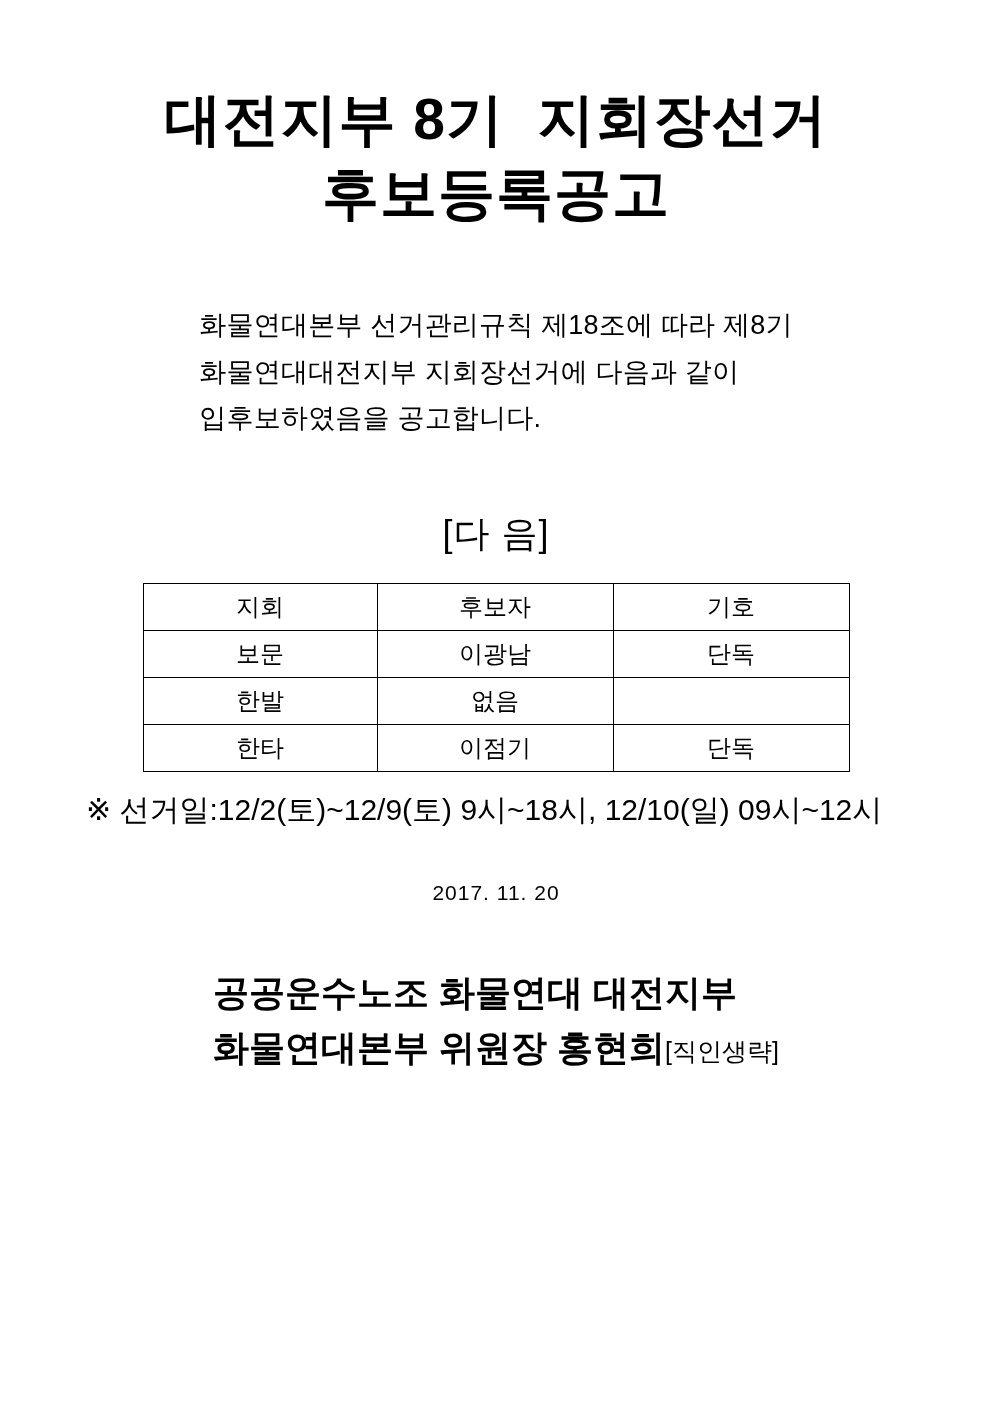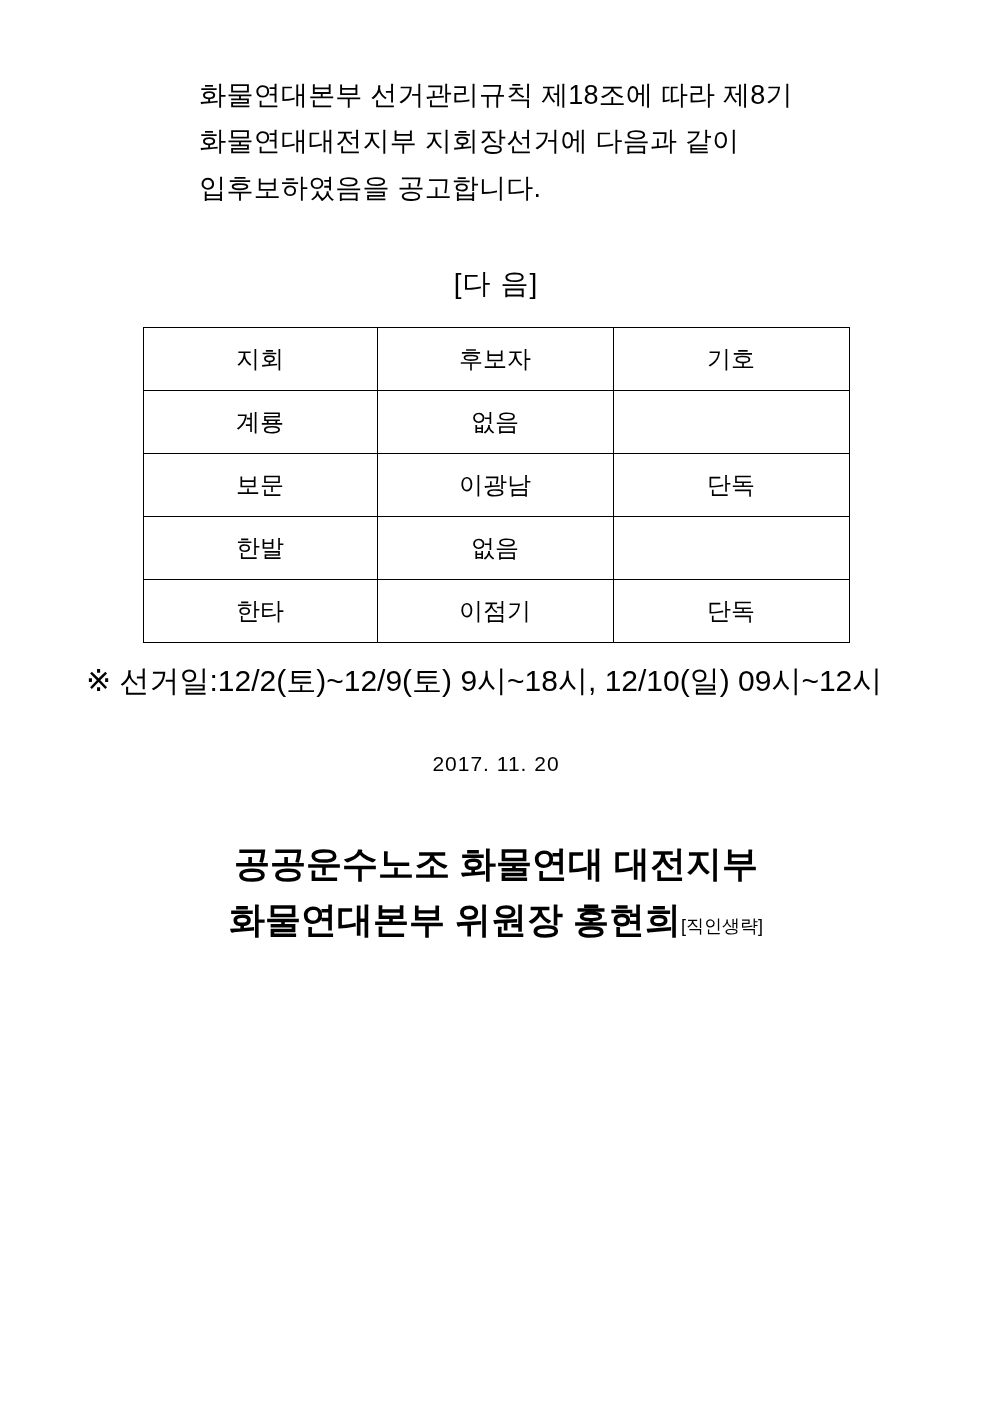--- a/index.html
+++ b/index.html
@@ -39,78 +39,82 @@
     margin-top: 72px;
     text-align: left;
     font-size: 27px;
     line-height: 1.72;
     letter-spacing: 0.2px;
   }
   .intro div {
     white-space: pre;
   }
   .damum {
-    margin-top: 54px;
-    font-size: 28px;
+    margin-top: 68px;
+    font-size: 36px;
     letter-spacing: 1px;
     text-align: center;
   }
   table.candidates {
     margin-top: 24px;
     border-collapse: collapse;
     width: 706px;
     table-layout: fixed;
   }
   table.candidates td, table.candidates th {
     border: 1.6px solid #000000;
     height: 46px;
     text-align: center;
     vertical-align: middle;
     font-size: 24px;
     font-weight: 400;
-    padding: 8px;
+    padding: 0;
   }
   table.candidates col.c1 { width: 234px; }
   table.candidates col.c2 { width: 236px; }
   table.candidates col.c3 { width: 236px; }
   .note {
     margin-top: 18px;
     font-size: 30px;
     letter-spacing: 0px;
     align-self: flex-start;
     margin-left: 16px;
     white-space: pre;
   }
   .date {
     margin-top: 50px;
     font-size: 21px;
     text-align: left;
     letter-spacing: 1px;
   }
   .signature {
     margin-top: 60px;
-    text-align: center;
+    text-align: left;
     font-size: 36px;
     font-weight: 700;
     line-height: 1.55;
   }
   .signature div {
     white-space: pre;
   }
   .seal-note {
-    font-size: 18px;
+    font-size: 25px;
     font-weight: 400;
     vertical-align: baseline;
   }
 </style>
 </head>
 <body>
 
 <div class="page">
 
+  <div class="title-block">
+    <div class="title-line">대전지부 8기  지회장선거</div>
+    <div class="title-line">후보등록공고</div>
+  </div>
 
   <div class="intro">
     <div>화물연대본부 선거관리규칙 제18조에 따라 제8기</div>
     <div>화물연대대전지부 지회장선거에 다음과 같이</div>
     <div>입후보하였음을 공고합니다.</div>
   </div>
 
   <div class="damum">[다 음]</div>
 
   <table class="candidates">
@@ -120,25 +124,20 @@
         <col class="c3">
     </colgroup>
     <thead>
       <tr>
         <th>지회</th>
         <th>후보자</th>
         <th>기호</th>
       </tr>
     </thead>
     <tbody>
-      <tr>
-        <td>계룡</td>
-        <td>없음</td>
-        <td></td>
-      </tr>
       <tr>
         <td>보문</td>
         <td>이광남</td>
         <td>단독</td>
       </tr>
       <tr>
         <td>한발</td>
         <td>없음</td>
         <td></td>
       </tr>

